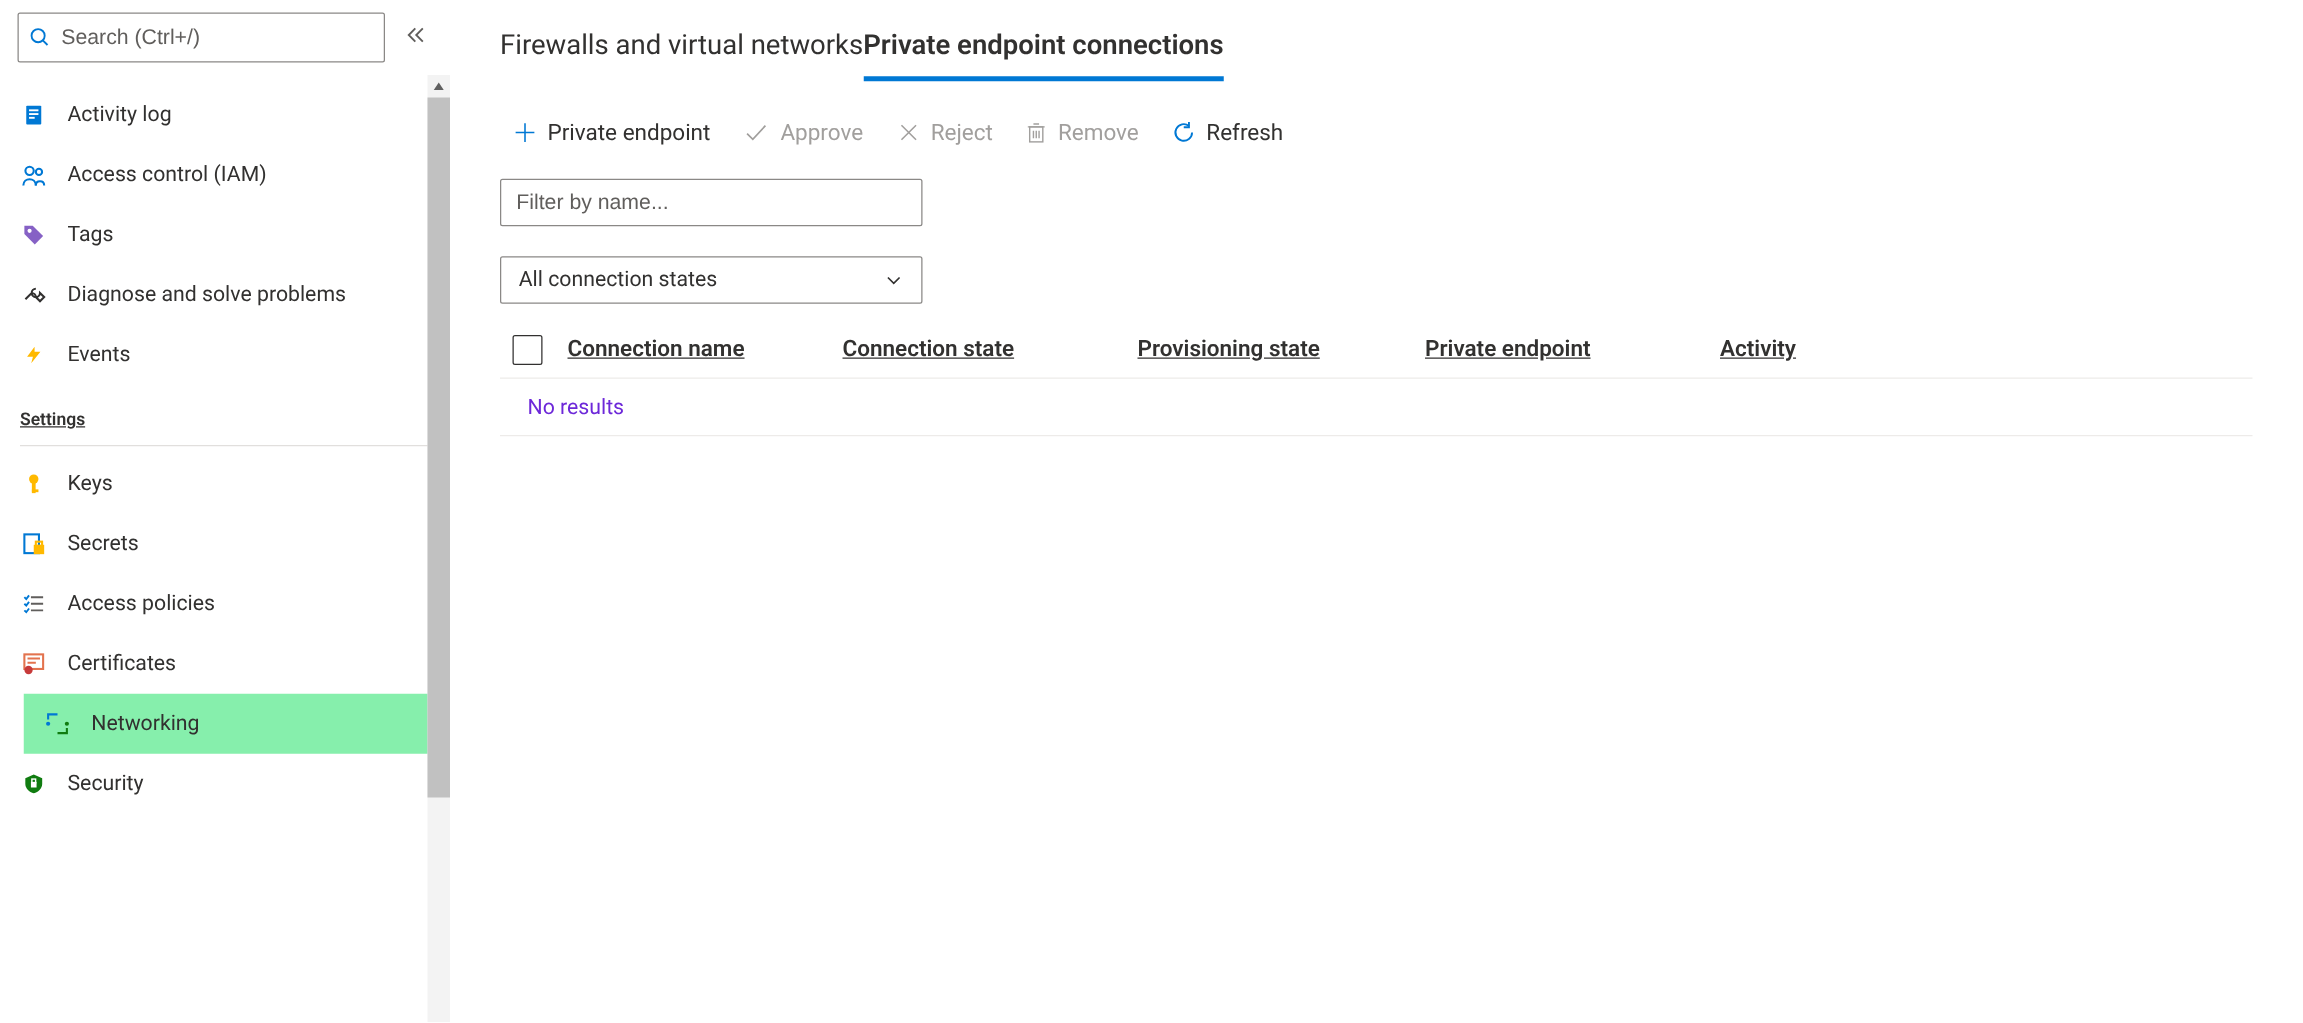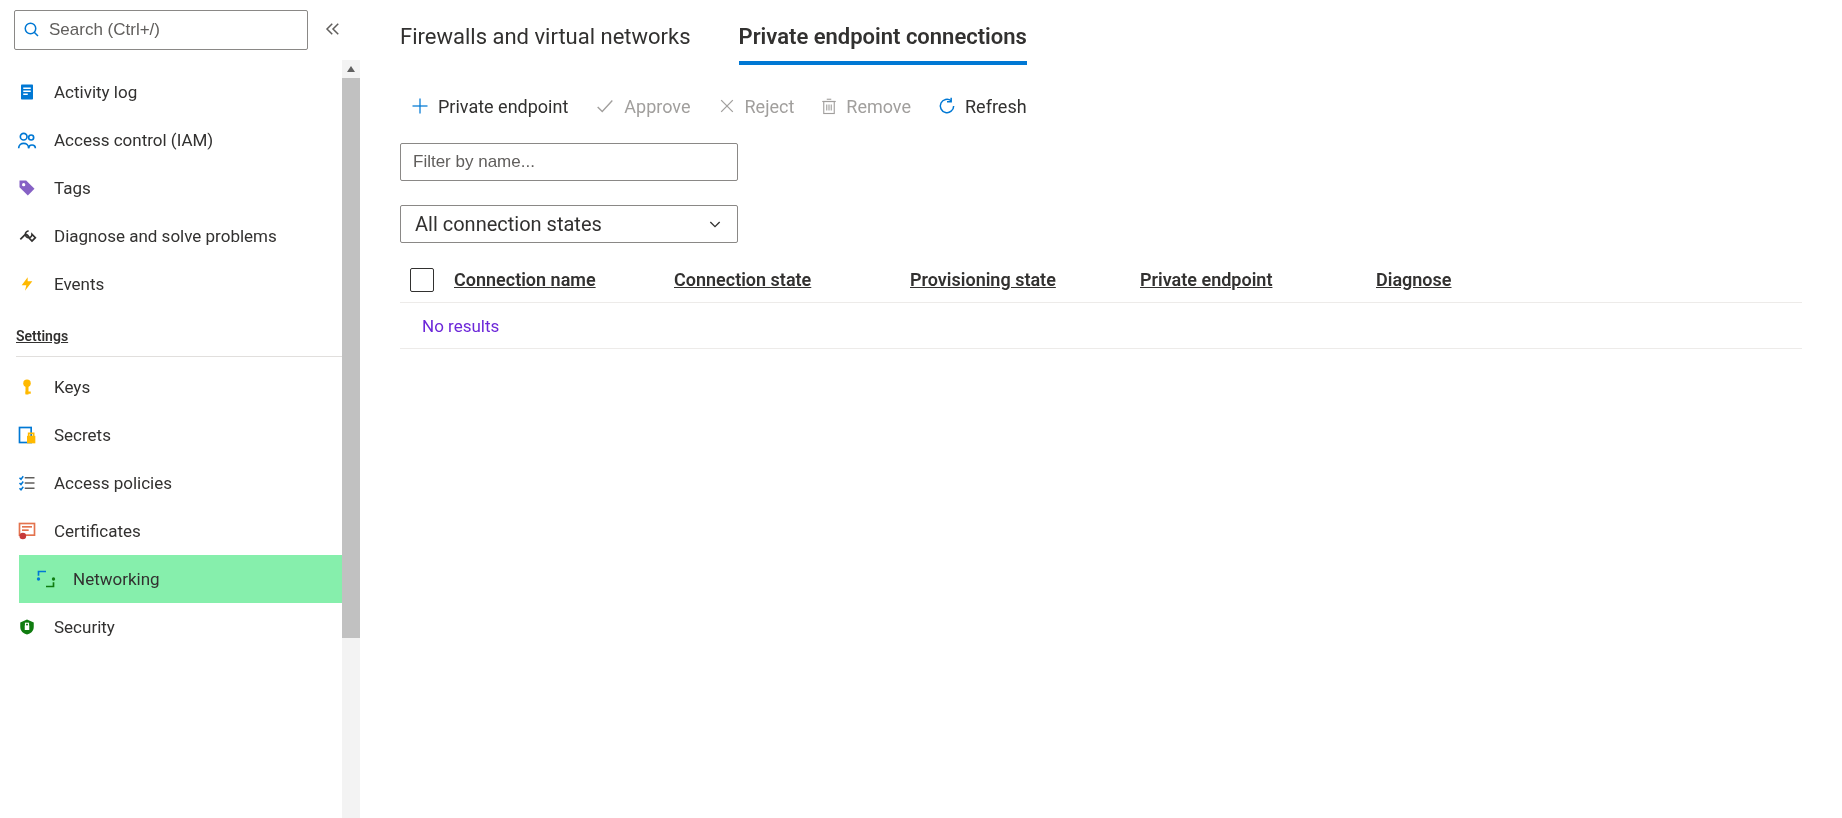--- a/index.html
+++ b/index.html
@@ -113,21 +113,20 @@
     margin: 6px 16px 6px 16px;
   }
   
   .main {
     flex: 1;
     padding: 24px 40px;
     overflow: hidden;
   }
   .tabs {
     display: flex;
-    gap: 48px;
     margin-bottom: 30px;
   }
   .tab {
     font-size: 22px;
     color: #323130;
     padding-bottom: 12px;
     cursor: pointer;
     border-bottom: 4px solid transparent;
   }
   .tab.active {
@@ -171,21 +170,21 @@
   .filter-input::placeholder { color:#605e5c; }
   .dropdown {
     width: 338px;
     height: 38px;
     border: 1px solid #8a8886;
     border-radius: 2px;
     padding: 0 14px;
     display: flex;
     align-items: center;
     justify-content: space-between;
-    font-size: 20px;
+    font-size: 17px;
     cursor: pointer;
     background:#fff;
   }
   .table-header {
     display: flex;
     align-items: center;
     height: 46px;
     border-bottom: 1px solid #edebe9;
     padding-left: 10px;
     gap: 20px;
@@ -438,20 +437,20 @@
         </svg>
     </div>
   </div>
 
   <div class="table-header">
     <div class="th-checkbox"></div>
     <div class="th col-connname">Connection name</div>
     <div class="th col-connstate">Connection state</div>
     <div class="th col-prov">Provisioning state</div>
     <div class="th col-endpoint">Private endpoint</div>
-    <div class="th col-comments">Diagnose</div>
+    <div class="th col-comments">Activity</div>
   </div>
 
   <div class="table-row">
     <span>No results</span>
   </div>
 
 </main>
 
 </body></html>

